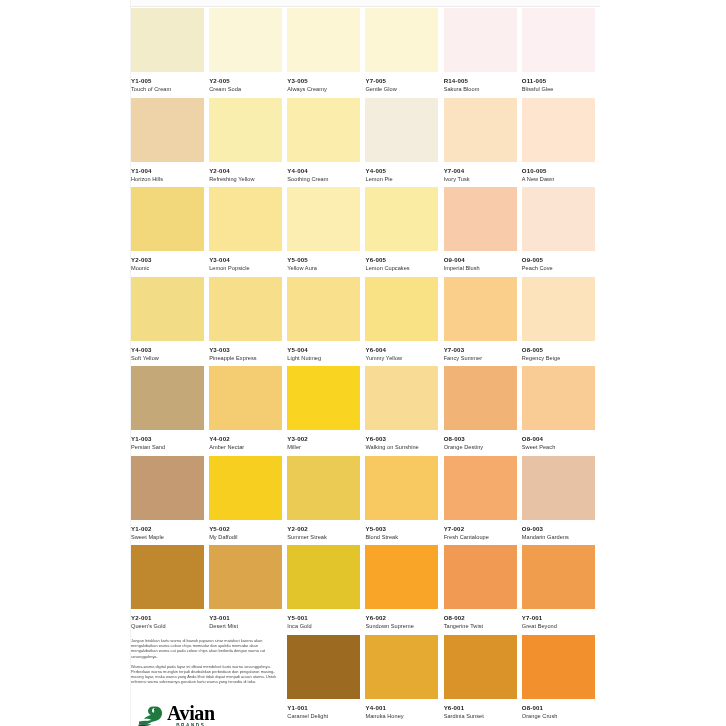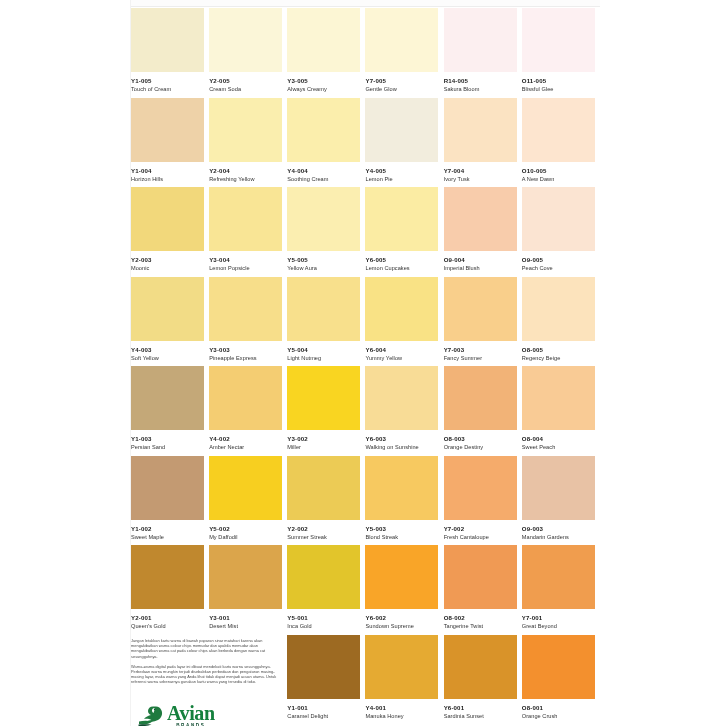--- a/index.html
+++ b/index.html
@@ -107,21 +107,21 @@
   .logo-mark { width: 26px; height: 22px; display:block; }
   .logo-text {
     display: flex;
     flex-direction: column;
     line-height: 1;
   }
   .logo-word {
     font-family: "Liberation Serif", serif;
     font-size: 20px;
     font-weight: bold;
-    color: #15803d;
+    color: #000000;
     letter-spacing: -0.4px;
   }
   .logo-sub {
     font-size: 4.6px;
     font-weight: bold;
     letter-spacing: 1.6px;
     color: #0f4a2f;
     text-align: center;
     margin-top: 1px;
   }

